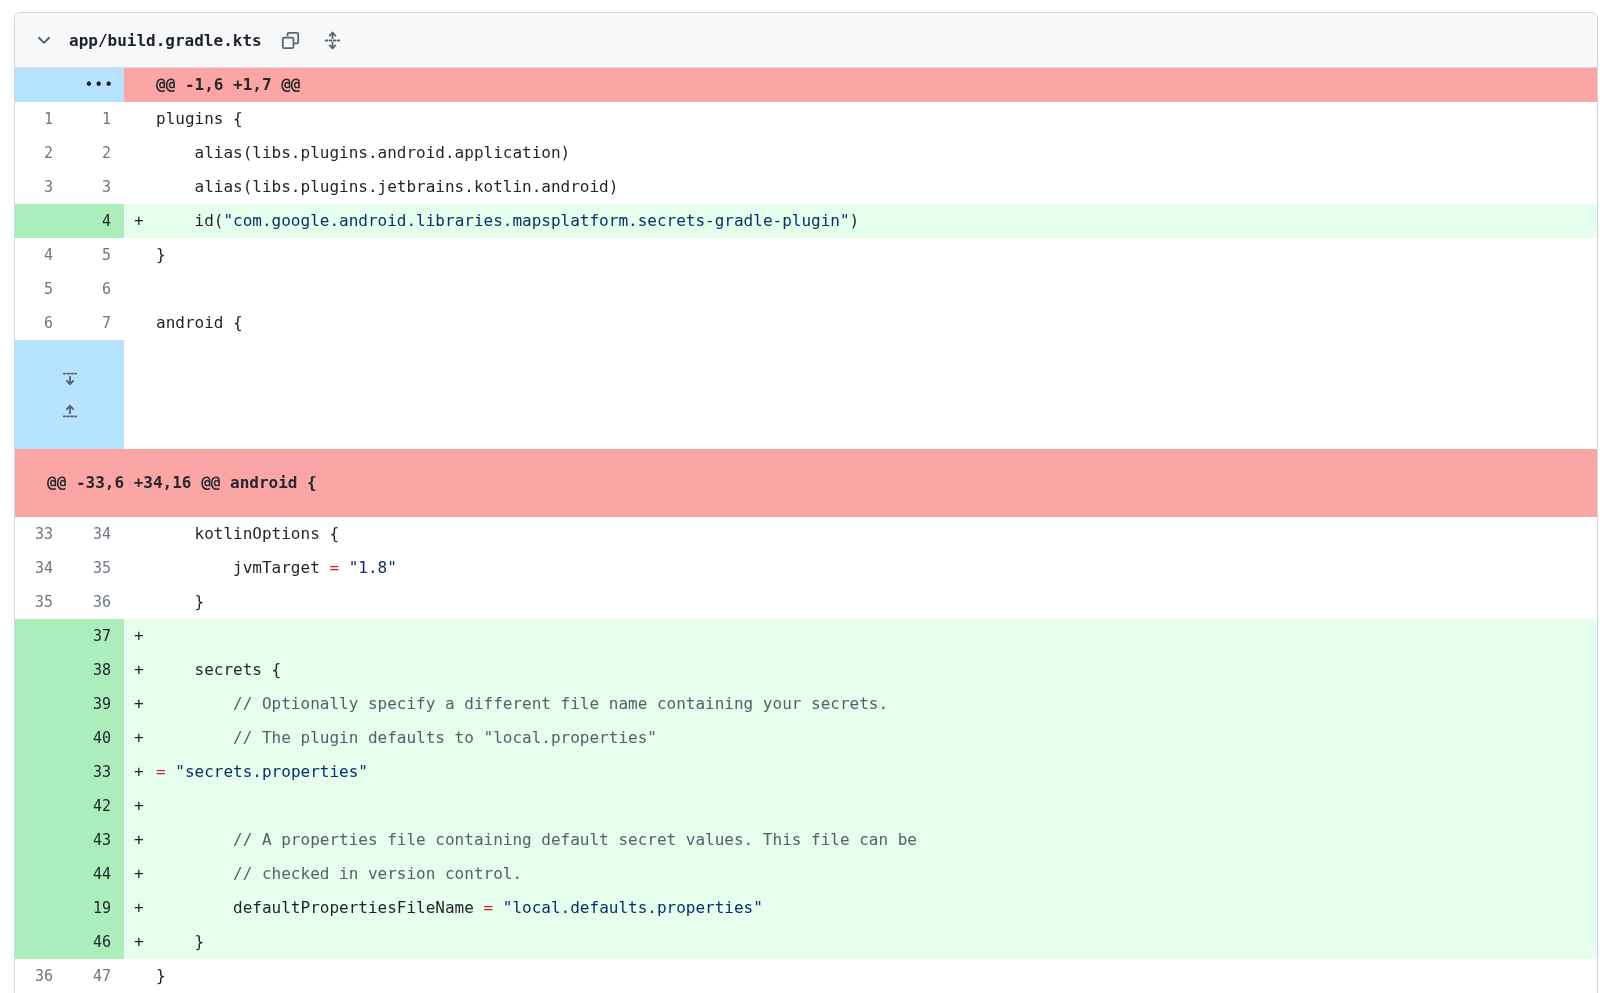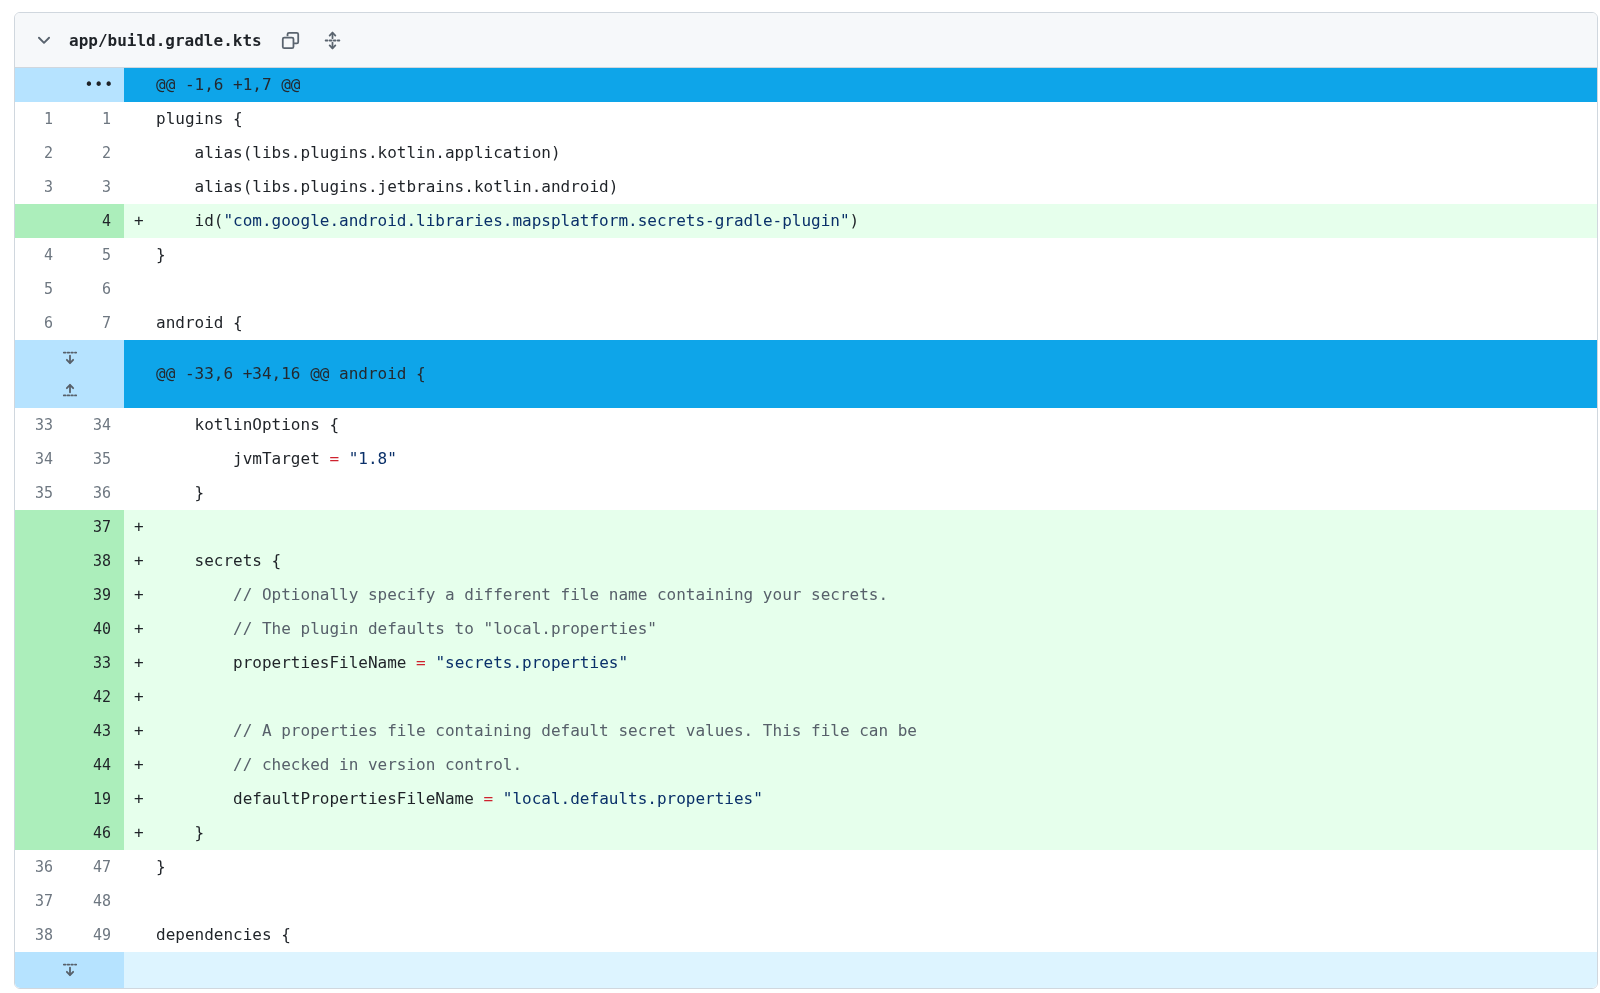--- a/index.html
+++ b/index.html
@@ -84,22 +84,22 @@
     width: 22px;
     flex: 0 0 22px;
     color: #1f2328;
     white-space: pre;
   }
   
   .drow.context .gut { background: #ffffff; }
   
   .drow.add .gut { background: #aceebb; color: #1f2328; }
   .drow.add .code-cell { background: #e6ffec; }
-  .drow.hunk .code-cell { background: #0ea5e9; color: #24292f; }
-  .drow.hunk.tall { min-height: 68px; }
+  .drow.hunk .code-cell { background: #fca5a5; color: #24292f; font-weight: bold; }
+  .drow.hunk.tall { min-height: 68px; flex-direction: column; }
   .drow.hunk.tall .code-cell { line-height: 68px; }
   .hunk-gut {
     width: 109px; flex: 0 0 109px;
     display: flex;
     align-items: center;
     justify-content: flex-end;
     background: #b6e3ff;
   }
   .dots-btn {
     background: transparent; border: none; cursor: pointer;
@@ -174,21 +174,21 @@
           <span class="num old">1</span>
           <span class="num new">1</span>
         </div>
         <div class="code-cell"><span class="marker"></span><span class="sg-p">plugins {</span></div>
       </div>
       <div class="drow context">
         <div class="gut">
           <span class="num old">2</span>
           <span class="num new">2</span>
         </div>
-        <div class="code-cell"><span class="marker"></span><span class="sg-p">    alias(libs.plugins.kotlin.application)</span></div>
+        <div class="code-cell"><span class="marker"></span><span class="sg-p">    alias(libs.plugins.android.application)</span></div>
       </div>
       <div class="drow context">
         <div class="gut">
           <span class="num old">3</span>
           <span class="num new">3</span>
         </div>
         <div class="code-cell"><span class="marker"></span><span class="sg-p">    alias(libs.plugins.jetbrains.kotlin.android)</span></div>
       </div>
       <div class="drow add">
         <div class="gut">
@@ -284,21 +284,21 @@
           <span class="num old"></span>
           <span class="num new">40</span>
         </div>
         <div class="code-cell"><span class="marker">+</span><span class="sg-c">        // The plugin defaults to "local.properties"</span></div>
       </div>
       <div class="drow add">
         <div class="gut">
           <span class="num old"></span>
           <span class="num new">33</span>
         </div>
-        <div class="code-cell"><span class="marker">+</span><span class="sg-p">        propertiesFileName </span><span class="sg-o">=</span><span class="sg-p"> </span><span class="sg-s">"secrets.properties"</span></div>
+        <div class="code-cell"><span class="marker">+</span><span class="sg-o">=</span><span class="sg-p"> </span><span class="sg-s">"secrets.properties"</span></div>
       </div>
       <div class="drow add">
         <div class="gut">
           <span class="num old"></span>
           <span class="num new">42</span>
         </div>
         <div class="code-cell"><span class="marker">+</span></div>
       </div>
       <div class="drow add">
         <div class="gut">

